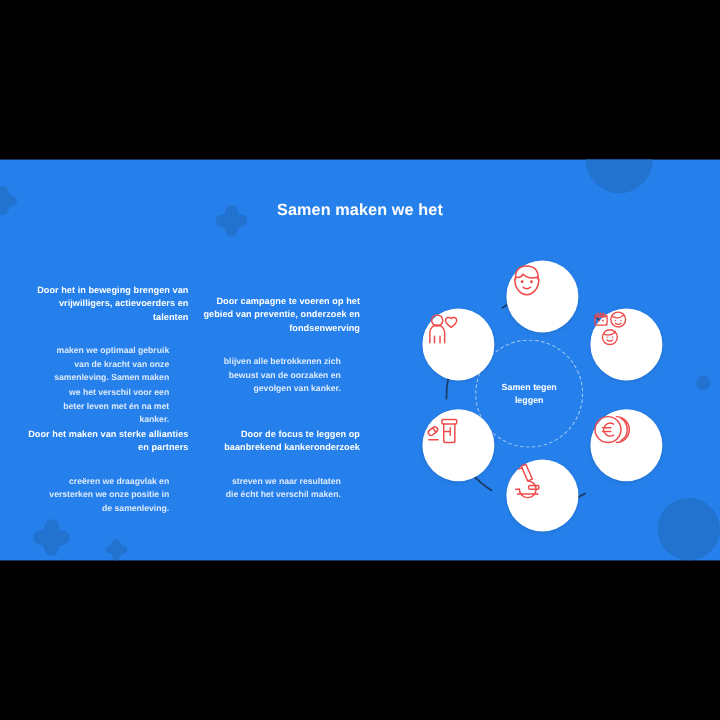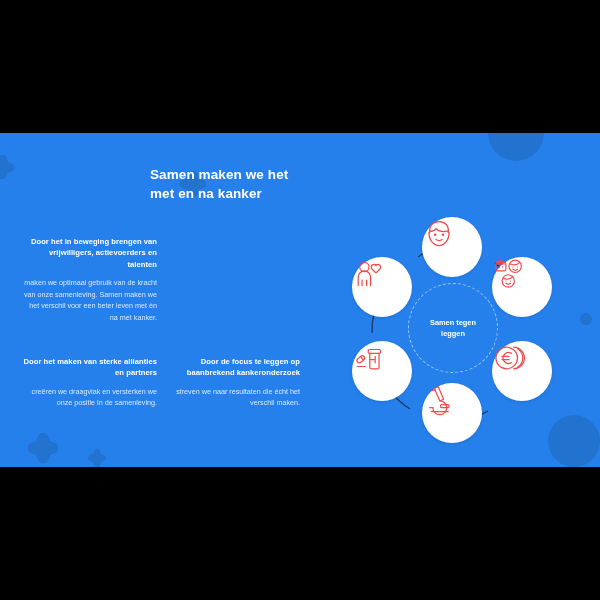--- a/index.html
+++ b/index.html
@@ -10,45 +10,45 @@
   #slide{position:absolute;left:0;top:133px;width:600px;height:334px;
          background:#2680eb;overflow:hidden;}
 
   
   .deco{position:absolute;background:#2272d0;pointer-events:none;}
   .deco-circle{border-radius:50%;}
   .cross{position:absolute;pointer-events:none;}
   .cross span{position:absolute;background:#2272d0;border-radius:40%;}
 
   
-  #title{position:absolute;left:150px;top:32px;width:300px;text-align:left;
+  #title{position:absolute;left:150px;top:32px;width:300px;text-align:center;
          color:#ffffff;font-size:13.5px;font-weight:bold;line-height:1.42;
          letter-spacing:.1px;}
 
   
   .col{position:absolute;width:135px;text-align:right;}
   .col h3{margin:0 0 7px 0;font-size:7.6px;line-height:1.5;font-weight:bold;
           color:#ffffff;letter-spacing:.05px;}
-  .col p{margin:0;font-size:7.2px;line-height:1.62;color:#dbe9fb;font-weight:normal;}
+  .col p{margin:16px;font-size:7.2px;line-height:1.62;color:#dbe9fb;font-weight:bold;}
 
   #col-a{left:22px;top:103px;}
   #col-b{left:165px;top:112px;}
   #col-c{left:22px;top:223px;}
   #col-d{left:165px;top:223px;}
 
   
   #diagram{position:absolute;left:352px;top:92px;width:200px;height:210px;}
   #diagram svg{position:absolute;left:0;top:0;}
 
   .node{position:absolute;border-radius:50%;background:#ffffff;
         display:flex;align-items:center;justify-content:center;
         box-shadow:0 1px 3px rgba(0,40,90,.18);}
   .node svg{position:static;}
 
-  #hub{position:absolute;left:56px;top:58px;width:88px;height:88px;
+  #hub{position:absolute;left:44px;top:58px;width:88px;height:88px;
        border:1px dashed #9cc6f2;border-radius:50%;
        display:flex;align-items:center;justify-content:center;text-align:center;}
   #hub span{color:#ffffff;font-size:7.4px;font-weight:bold;line-height:1.5;}
 </style>
 </head>
 <body>
 
 <div id="stage">
 
   <div id="slide">
@@ -69,28 +69,31 @@
       <span style="left:5px;top:0;width:8px;height:18px;"></span>
       <span style="left:0;top:5px;width:18px;height:8px;"></span>
     </div>
     <div class="cross" style="left:-10px;top:22px;width:24px;height:24px;">
       <span style="left:7px;top:0;width:11px;height:24px;"></span>
       <span style="left:0;top:7px;width:24px;height:11px;"></span>
     </div>
 
     <div id="title">
       <div>Samen maken we het</div>
-      <div>met en na kanker</div>
     </div>
 
     <div class="col" id="col-a">
       <h3>Door het in beweging brengen van vrijwilligers, actievoerders en talenten</h3>
       <p>maken we optimaal gebruik van de kracht van onze samenleving. Samen maken we het verschil voor een beter leven met én na met kanker.</p>
     </div>
 
+    <div class="col" id="col-b">
+      <h3>Door campagne te voeren op het gebied van preventie, onderzoek en fondsenwerving</h3>
+      <p>blijven alle betrokkenen zich bewust van de oorzaken en gevolgen van kanker.</p>
+    </div>
 
     <div class="col" id="col-c">
       <h3>Door het maken van sterke allianties en partners</h3>
       <p>creëren we draagvlak en versterken we onze positie in de samenleving.</p>
     </div>
 
     <div class="col" id="col-d">
       <h3>Door de focus te leggen op baanbrekend kankeronderzoek</h3>
       <p>streven we naar resultaten die écht het verschil maken.</p>
     </div>

